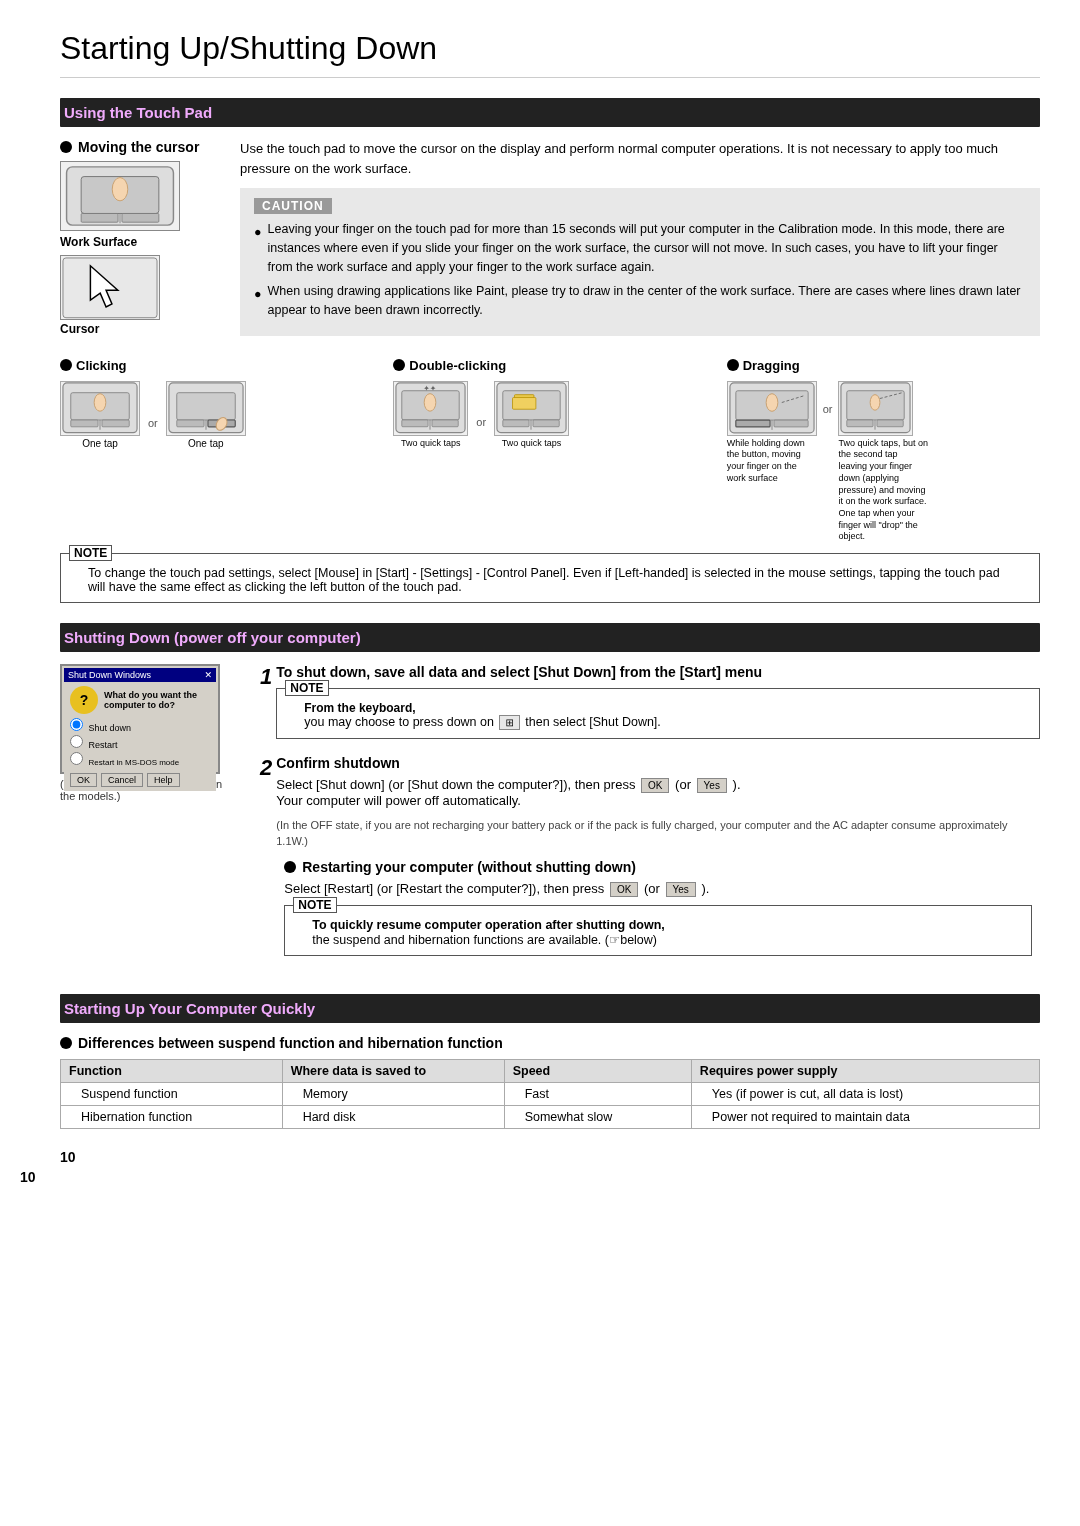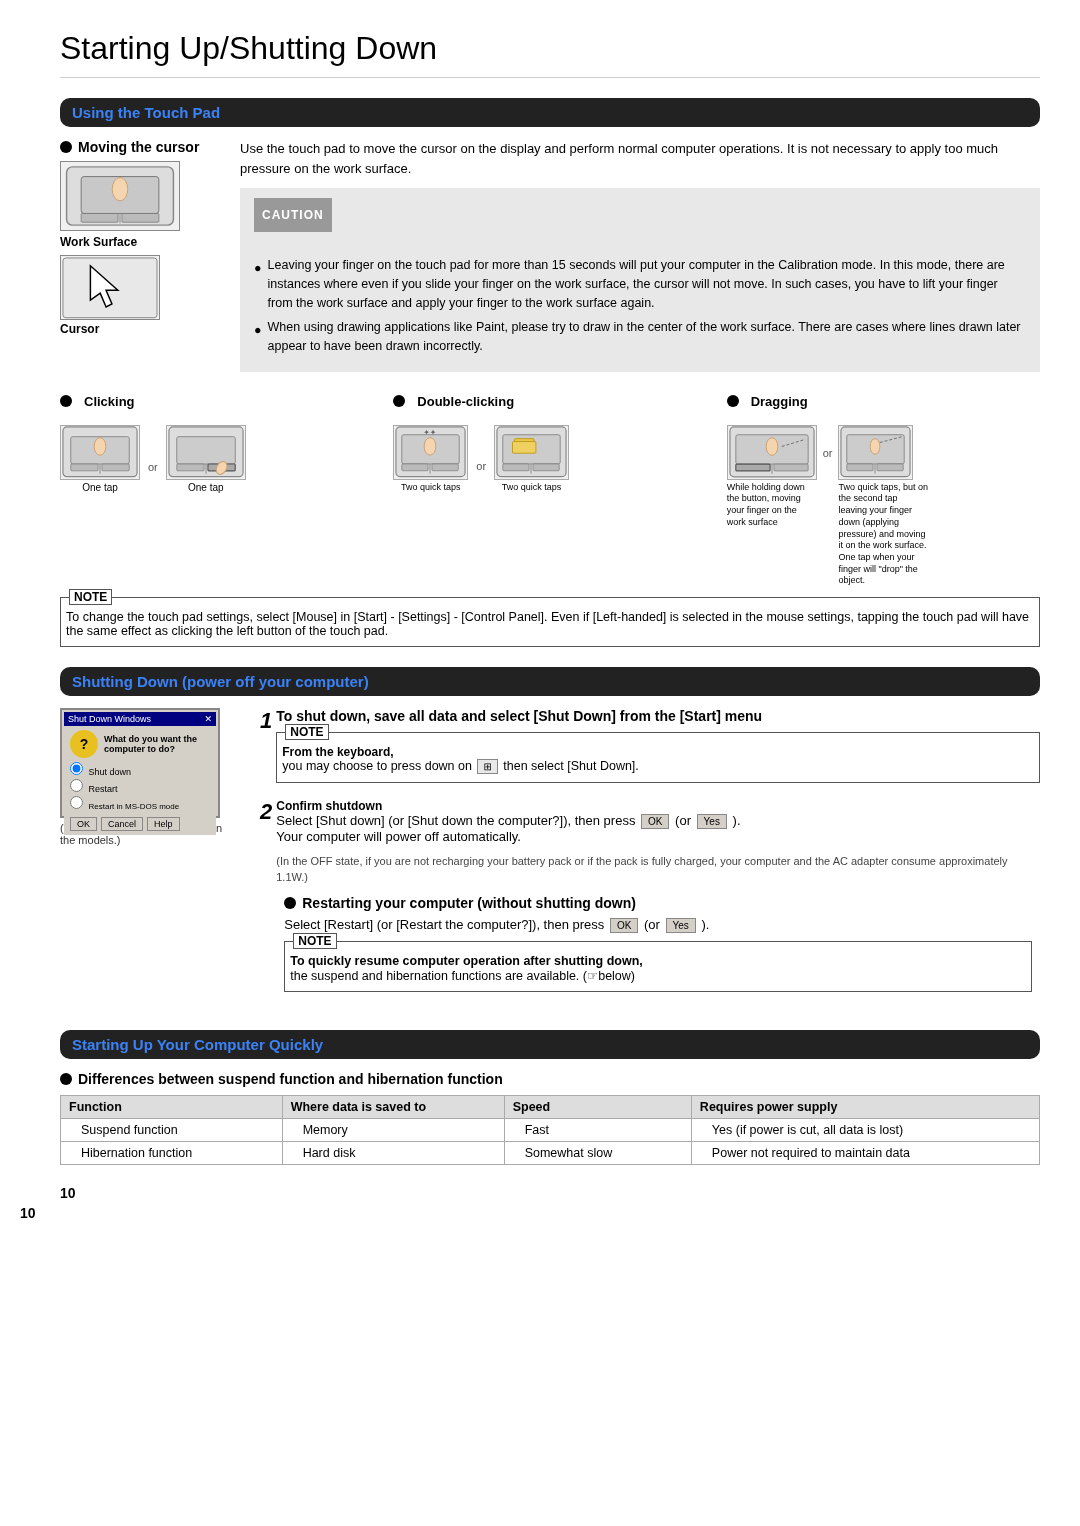--- a/index.html
+++ b/index.html
@@ -14,26 +14,26 @@
     }
     h1 {
       font-size: 32px;
       font-weight: normal;
       margin-bottom: 20px;
       border-bottom: 1px solid #ccc;
       padding-bottom: 10px;
     }
     .section-header {
       background: #222;
-      color: #3b82f6;
+      color: #f0abfc;
       font-size: 15px;
       font-weight: bold;
-      padding: 6px 12px;
+      padding: 6px 4px;
       margin-bottom: 12px;
-      border-radius: 10px;
+      border-radius: 1px;
     }
     .section {
       margin-bottom: 20px;
     }
     .subsection-title {
       font-weight: bold;
       font-size: 14px;
       margin-bottom: 6px;
       display: flex;
       align-items: center;
@@ -53,27 +53,27 @@
       padding: 10px 14px;
       margin: 8px 0 8px 0;
       font-size: 12.5px;
     }
     .caution-label {
       display: inline-block;
       background: #999;
       color: #fff;
       font-weight: bold;
       font-size: 12px;
-      padding: 10px 8px;
-      margin-bottom: 24px;
+      padding: 1px 8px;
+      margin-bottom: 6px;
       letter-spacing: 1px;
     }
     .note-box {
       border: 1.5px solid #555;
-      padding: 8px 5px;
+      padding: 8px 27px;
       margin: 8px 0;
       font-size: 12.5px;
       position: relative;
     }
     .note-label {
       font-weight: bold;
       font-size: 12px;
       background: #fff;
       padding: 0 4px;
       position: absolute;
@@ -221,22 +221,23 @@
     }
     .display-note {
       font-size: 11px;
       margin-top: 4px;
       color: #333;
     }
     .confirm-shutdown {
       margin-bottom: 10px;
     }
     .confirm-title {
-      font-size: 12px;
-      font-weight: bold;
+      font-size: 14px;
+      font-weight: bold;
+      margin-bottom: 6px;
     }
     .ok-button {
       display: inline-block;
       border: 1px solid #888;
       background: #d4d0c8;
       font-size: 10px;
       padding: 1px 6px;
       margin: 0 2px;
     }
     .small-note {
@@ -291,24 +292,24 @@
     .three-col {
       display: flex;
       gap: 20px;
     }
     .col-third {
       flex: 1;
     }
     .col-label {
       font-weight: bold;
       font-size: 13px;
-      margin-bottom: 16px;
+      margin-bottom: 8px;
       display: flex;
       align-items: center;
-      gap: 12px;
+      gap: 4px;
     }
     .image-placeholder {
       background: #f0f0f0;
       border: 1px solid #aaa;
       display: flex;
       align-items: center;
       justify-content: center;
       font-size: 9px;
       color: #666;
       text-align: center;

